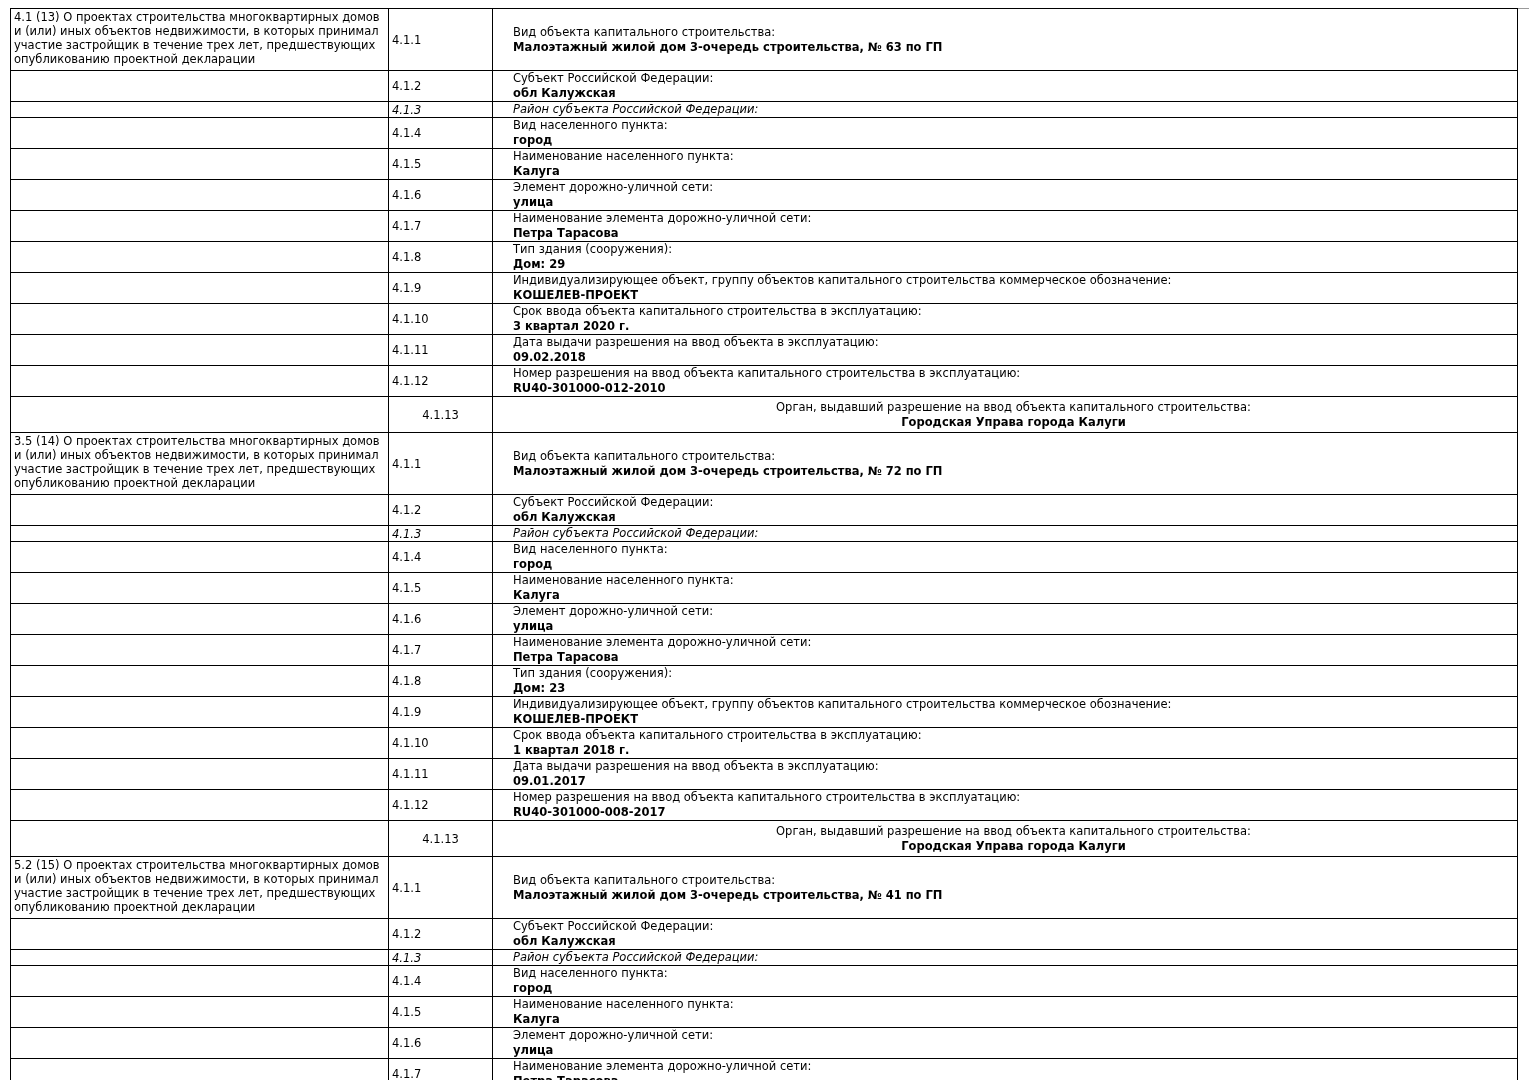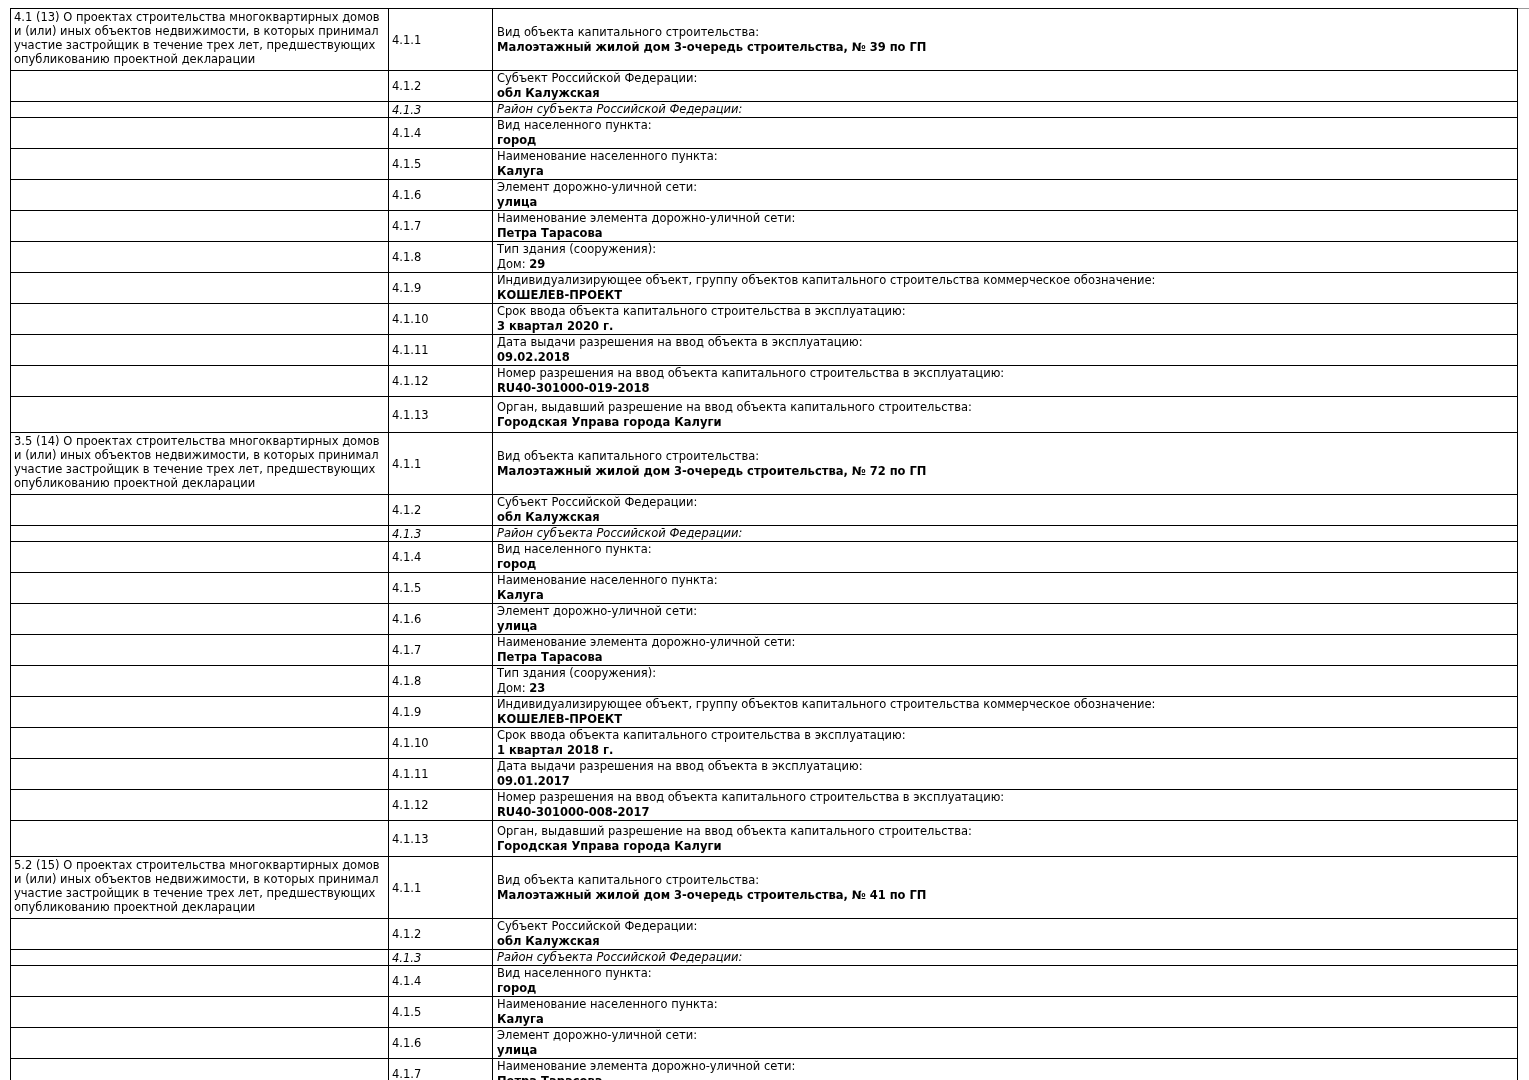--- a/index.html
+++ b/index.html
@@ -44,58 +44,58 @@
     padding:0 3px;
     vertical-align:middle;
     overflow:hidden;
   }
   col.c-section{width:378px;}
   col.c-code{width:104px;}
   col.c-content{width:1025px;}
   tr.h-tall{height:62px;}
   tr.h-norm{height:30px;margin-top:48px;}
   tr.h-single{height:16px;font-style:italic;}
-  tr.h-last{height:36px;}
+  tr.h-last{height:36px;text-align:center;}
   td.section-cell{
     vertical-align:top;
     padding-top:1px;
     line-height:14px;
   }
   td.code-cell{
     vertical-align:middle;
     line-height:14px;
   }
   td.content-cell{
     vertical-align:middle;
     line-height:15px;
-    padding-left:4px;
+    padding-left:20px;
   }
   .label{line-height:15px;}
   .value-line{line-height:15px;}
   .value{font-weight:bold;}
-  .value-prefix{font-weight:normal;}
+  .value-prefix{font-weight:bold;}
 </style>
 </head>
 <body>
 
 <div class="page">
   <div class="page-edge-line"></div>
   <table class="decl-table">
     <colgroup>
       <col class="c-section">
       <col class="c-code">
       <col class="c-content">
     </colgroup>
     <tbody>
         <tr class="h-tall">
           <td class="section-cell">4.1 (13) О проектах строительства многоквартирных домов и (или) иных объектов недвижимости, в которых принимал участие застройщик в течение трех лет, предшествующих опубликованию проектной декларации</td>
           <td class="code-cell">4.1.1</td>
           <td class="content-cell">
             <div class="label">Вид объекта капитального строительства:</div>
-            <div class="value-line"><span class="value">Малоэтажный жилой дом 3-очередь строительства, № 39 по ГП</span></div>
+            <div class="value-line"><span class="value">Малоэтажный жилой дом 3-очередь строительства, № 63 по ГП</span></div>
           </td>
         </tr>
         <tr class="h-norm">
           <td class="section-cell"></td>
           <td class="code-cell">4.1.2</td>
           <td class="content-cell">
             <div class="label">Субъект Российской Федерации:</div>
             <div class="value-line"><span class="value">обл Калужская</span></div>
           </td>
         </tr>
@@ -168,21 +168,21 @@
           <td class="content-cell">
             <div class="label">Дата выдачи разрешения на ввод объекта в эксплуатацию:</div>
             <div class="value-line"><span class="value">09.02.2018</span></div>
           </td>
         </tr>
         <tr class="h-norm">
           <td class="section-cell"></td>
           <td class="code-cell">4.1.12</td>
           <td class="content-cell">
             <div class="label">Номер разрешения на ввод объекта капитального строительства в эксплуатацию:</div>
-            <div class="value-line"><span class="value">RU40-301000-019-2018</span></div>
+            <div class="value-line"><span class="value">RU40-301000-012-2010</span></div>
           </td>
         </tr>
         <tr class="h-last">
           <td class="section-cell"></td>
           <td class="code-cell">4.1.13</td>
           <td class="content-cell">
             <div class="label">Орган, выдавший разрешение на ввод объекта капитального строительства:</div>
             <div class="value-line"><span class="value">Городская Управа города Калуги</span></div>
           </td>
         </tr>

